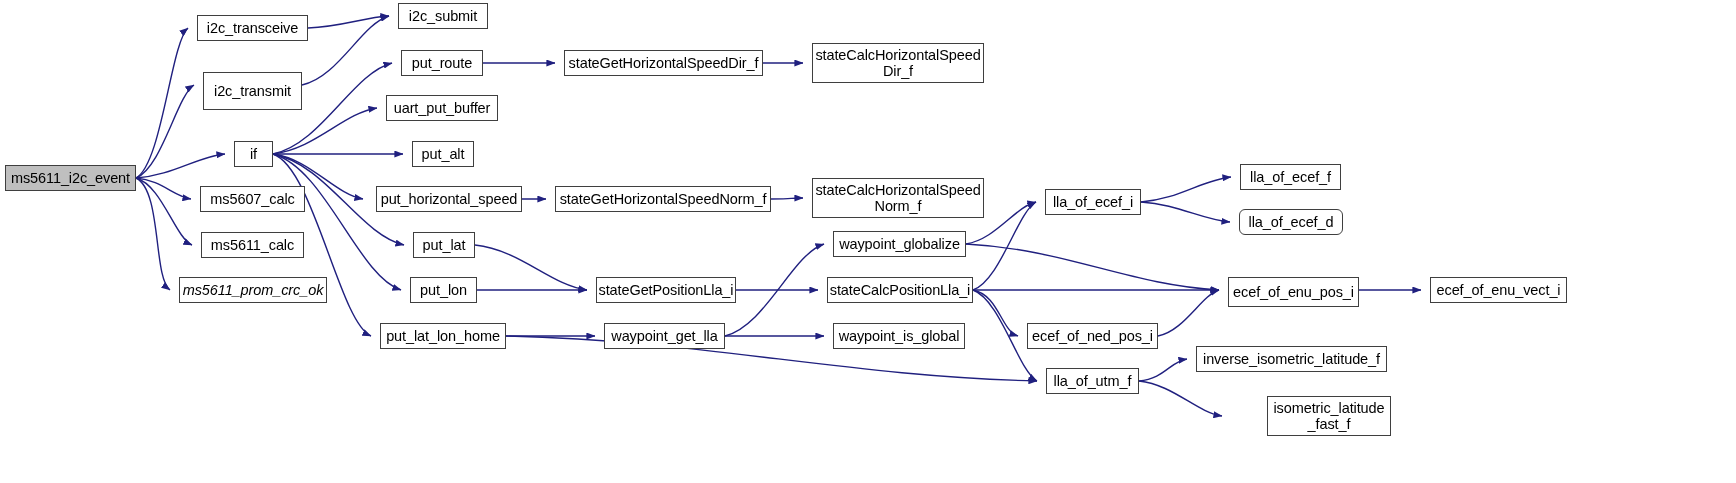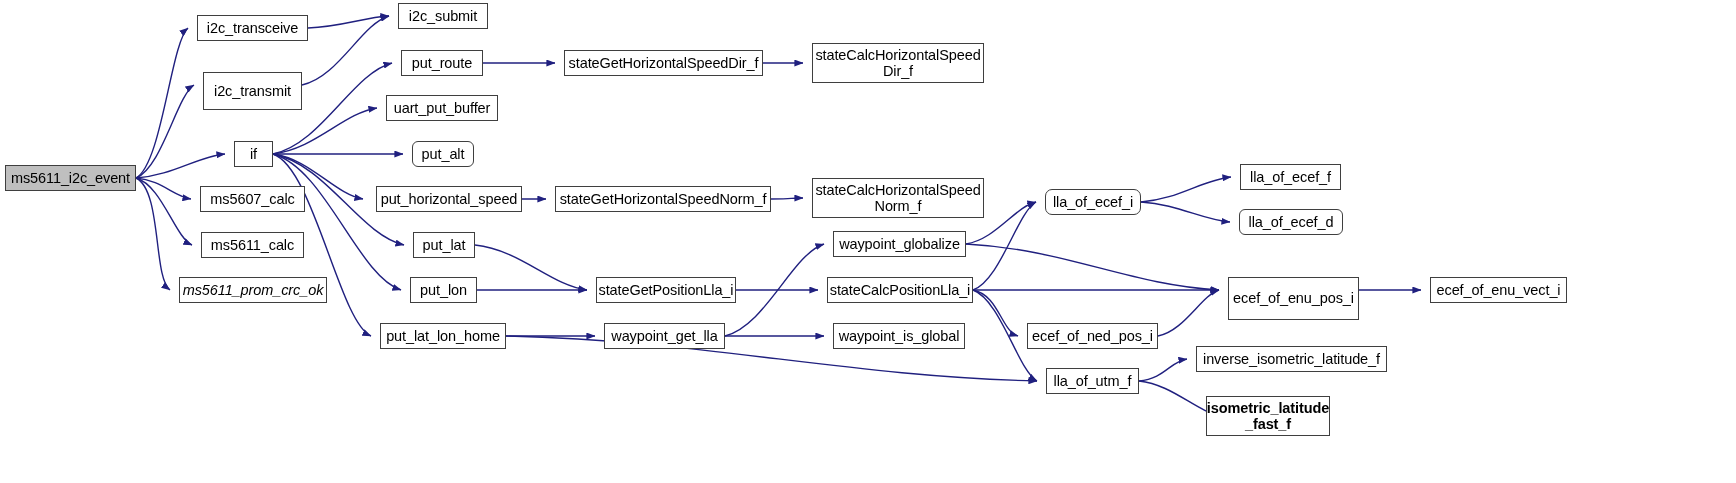--- a/index.html
+++ b/index.html
@@ -101,40 +101,40 @@
       <div class="node root" style="left: 5px; top: 165px; width: 131px; height: 26px;"><span>ms5611_i2c_event</span></div>
       <div class="node" style="left: 197px; top: 15px; width: 111px; height: 26px;"><span>i2c_transceive</span></div>
       <div class="node" style="left: 203px; top: 72px; width: 99px; height: 38px;"><span>i2c_transmit</span></div>
       <div class="node" style="left: 398px; top: 3px; width: 90px; height: 26px;"><span>i2c_submit</span></div>
       <div class="node" style="left: 234px; top: 141px; width: 39px; height: 26px;"><span>if</span></div>
       <div class="node" style="left: 200px; top: 186px; width: 105px; height: 26px;"><span>ms5607_calc</span></div>
       <div class="node" style="left: 201px; top: 232px; width: 103px; height: 26px;"><span>ms5611_calc</span></div>
       <div class="node" style="left: 179px; top: 277px; width: 148px; height: 26px; font-style: italic;"><span>ms5611_prom_crc_ok</span></div>
       <div class="node" style="left: 401px; top: 50px; width: 82px; height: 26px;"><span>put_route</span></div>
       <div class="node" style="left: 386px; top: 95px; width: 112px; height: 26px;"><span>uart_put_buffer</span></div>
-      <div class="node" style="left: 412px; top: 141px; width: 62px; height: 26px; border-radius: 6px;"><span>put_alt</span></div>
+      <div class="node" style="left: 412px; top: 141px; width: 62px; height: 26px;"><span>put_alt</span></div>
       <div class="node" style="left: 376px; top: 186px; width: 146px; height: 26px;"><span>put_horizontal_speed</span></div>
       <div class="node" style="left: 413px; top: 232px; width: 62px; height: 26px;"><span>put_lat</span></div>
       <div class="node" style="left: 410px; top: 277px; width: 67px; height: 26px;"><span>put_lon</span></div>
       <div class="node" style="left: 380px; top: 323px; width: 126px; height: 26px;"><span>put_lat_lon_home</span></div>
       <div class="node" style="left: 564px; top: 50px; width: 199px; height: 26px;"><span>stateGetHorizontalSpeedDir_f</span></div>
       <div class="node" style="left: 555px; top: 186px; width: 216px; height: 26px;"><span>stateGetHorizontalSpeedNorm_f</span></div>
       <div class="node" style="left: 596px; top: 277px; width: 140px; height: 26px;"><span>stateGetPositionLla_i</span></div>
       <div class="node" style="left: 604px; top: 323px; width: 121px; height: 26px;"><span>waypoint_get_lla</span></div>
       <div class="node" style="left: 812px; top: 43px; width: 172px; height: 40px;"><span>stateCalcHorizontalSpeed
 Dir_f</span></div>
       <div class="node" style="left: 812px; top: 178px; width: 172px; height: 40px;"><span>stateCalcHorizontalSpeed
 Norm_f</span></div>
       <div class="node" style="left: 833px; top: 231px; width: 133px; height: 26px;"><span>waypoint_globalize</span></div>
       <div class="node" style="left: 827px; top: 277px; width: 146px; height: 26px;"><span>stateCalcPositionLla_i</span></div>
       <div class="node" style="left: 833px; top: 323px; width: 132px; height: 26px;"><span>waypoint_is_global</span></div>
-      <div class="node" style="left: 1045px; top: 189px; width: 96px; height: 26px; border-radius: 7px;"><span>lla_of_ecef_i</span></div>
+      <div class="node" style="left: 1045px; top: 189px; width: 96px; height: 26px;"><span>lla_of_ecef_i</span></div>
       <div class="node" style="left: 1027px; top: 323px; width: 131px; height: 26px;"><span>ecef_of_ned_pos_i</span></div>
       <div class="node" style="left: 1046px; top: 368px; width: 93px; height: 26px;"><span>lla_of_utm_f</span></div>
       <div class="node" style="left: 1240px; top: 164px; width: 101px; height: 26px;"><span>lla_of_ecef_f</span></div>
       <div class="node" style="left: 1239px; top: 209px; width: 104px; height: 26px; border-radius: 6px;"><span>lla_of_ecef_d</span></div>
-      <div class="node" style="left: 1228px; top: 277px; width: 131px; height: 43px;"><span>ecef_of_enu_pos_i</span></div>
+      <div class="node" style="left: 1228px; top: 277px; width: 131px; height: 30px;"><span>ecef_of_enu_pos_i</span></div>
       <div class="node" style="left: 1196px; top: 346px; width: 191px; height: 26px;"><span>inverse_isometric_latitude_f</span></div>
-      <div class="node" style="left: 1206px; top: 396px; width: 124px; height: 40px; font-weight: bold;"><span>isometric_latitude
+      <div class="node" style="left: 1267px; top: 396px; width: 124px; height: 40px;"><span>isometric_latitude
 _fast_f</span></div>
       <div class="node" style="left: 1430px; top: 277px; width: 137px; height: 26px;"><span>ecef_of_enu_vect_i</span></div>
     </div>
 </div>
 
 </body></html>

